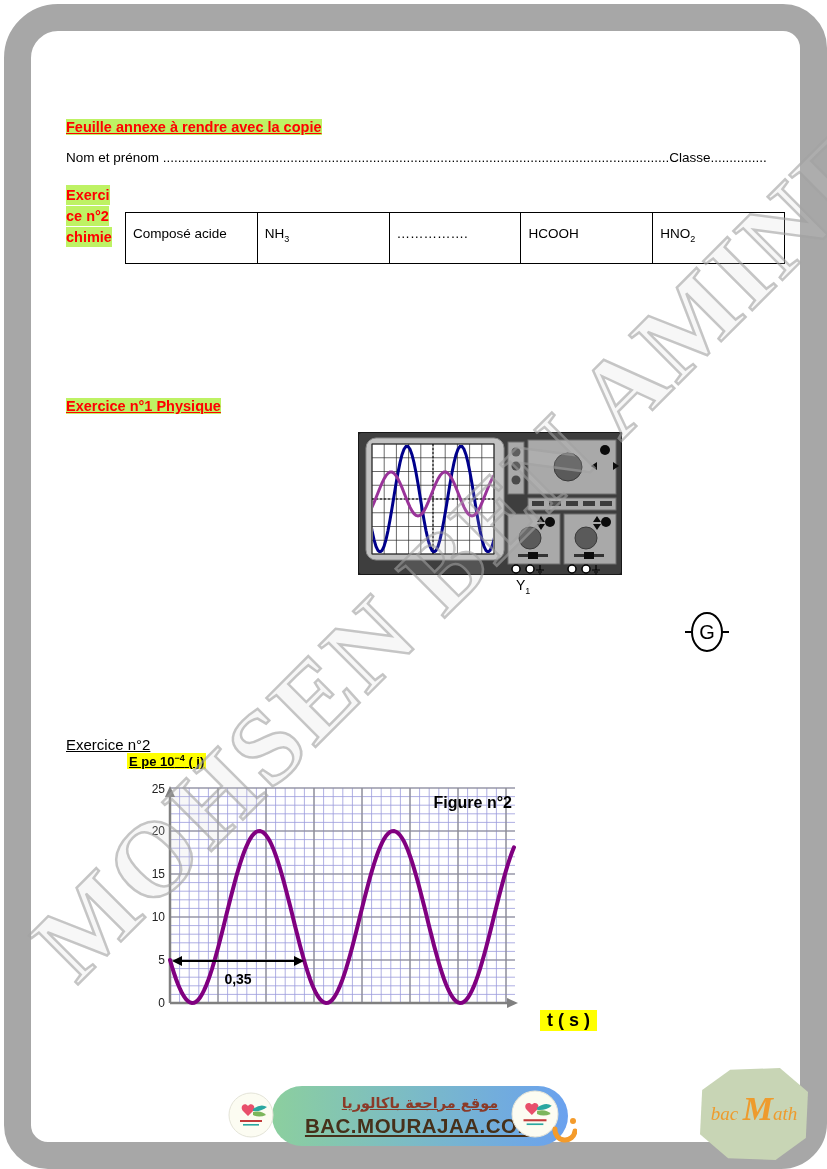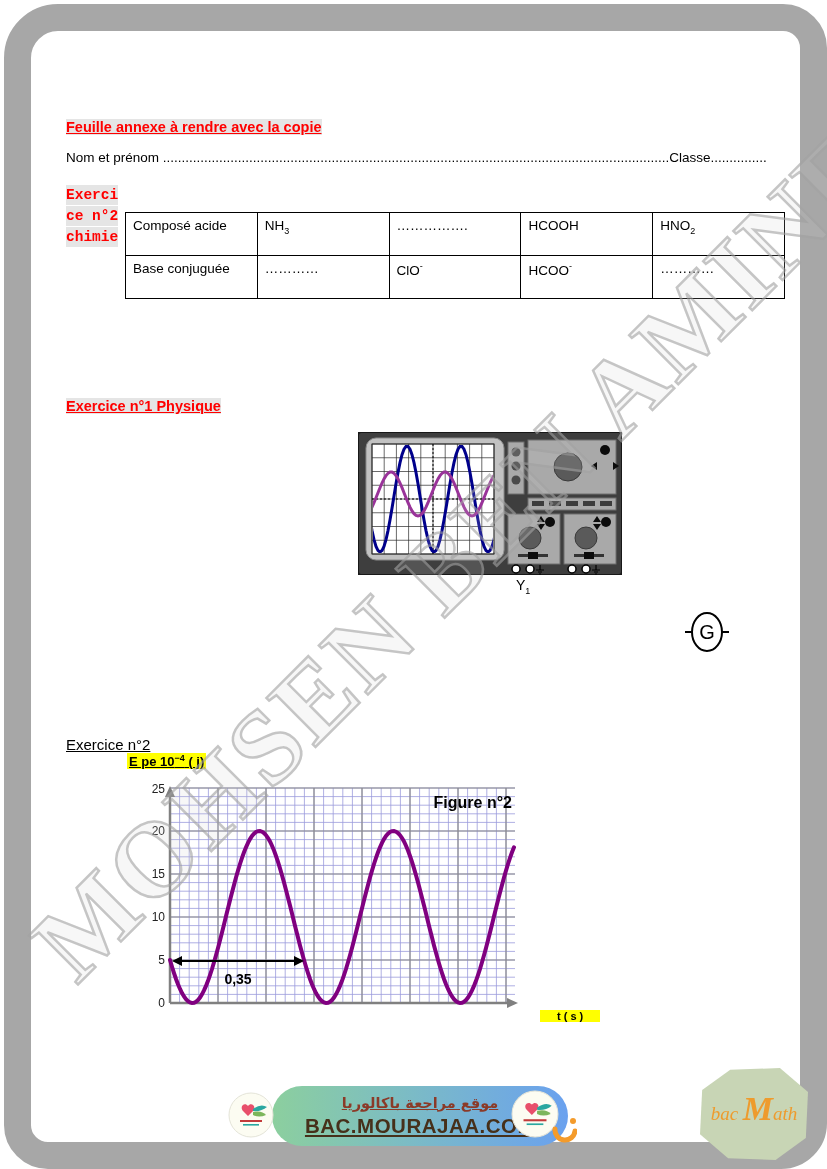--- a/index.html
+++ b/index.html
@@ -7,61 +7,61 @@
     width:827px;height:1169px;position:relative;overflow:hidden;
     background:#ffffff;font-family:"Liberation Sans",sans-serif;color:#000;
   }
   .frame{
     position:absolute;left:4px;top:4px;width:823px;height:1165px;
     box-sizing:border-box;border:27px solid #a7a7a7;border-radius:54px 44px 46px 44px;
     pointer-events:none;z-index:1;
   }
   .abs{position:absolute;}
   
-  .hl-yellow{background:#e5e5e5;}
+  .hl-yellow{background:#bef264;}
   .red-head{
     color:#ff0000;font-weight:bold;text-decoration:underline;
     font-size:14.5px;line-height:20px;
   }
   .title{left:66px;top:117px;z-index:2;}
   .name-line{
     left:66px;top:150px;width:700px;font-size:13.5px;white-space:nowrap;
     overflow:hidden;z-index:2;
   }
-  .ex2chim{left:66px;top:185px;z-index:2;width:60px;font-family:Liberation Mono, monospace;}
+  .ex2chim{left:66px;top:185px;z-index:2;width:60px;}
   .ex2chim span{display:inline-block;margin-bottom:1px;}
   
   table.chem{
     position:absolute;left:125px;top:212px;width:660px;z-index:2;
     border-collapse:collapse;table-layout:fixed;font-size:13.5px;
   }
   table.chem td{
     border:1px solid #000;height:35px;vertical-align:top;
-    padding:5px 4px 2px 7px;
+    padding:13px 4px 2px 7px;
   }
   table.chem sub{font-size:9px;}
   table.chem sup{font-size:9px;}
   .ex1-head{left:66px;top:396px;z-index:2;}
   .black-head{
     font-weight:normal;text-decoration:underline;font-size:15px;color:#000;z-index:2;
   }
   .ex2-head{left:66px;top:736px;}
   .epe-label{
     left:127px;top:753px;z-index:3;font-weight:bold;font-size:13px;
     background:#ffff00;padding:0 2px;text-decoration:underline;
   }
   .epe-label sup{font-size:9px;}
   .scope{left:358px;top:432px;z-index:2;}
   .y1-label{left:516px;top:577px;font-size:14px;z-index:2;}
   .y1-label sub{font-size:9px;}
   .gen{left:683px;top:608px;z-index:2;}
   .graph{left:148px;top:782px;z-index:2;}
   .t-label{
     left:540px;top:1010px;z-index:3;background:#ffff00;font-weight:bold;
-    font-size:11px;padding:0 17px;
+    font-size:18px;padding:0 7px;
   }
   
   .watermark{
     left:52px;top:900px;z-index:4;pointer-events:none;
     transform:rotate(-45deg);transform-origin:0 50%;
     font-family:"Liberation Serif",serif;font-weight:bold;font-size:106px;
     letter-spacing:3px;white-space:nowrap;
     color:rgba(205,205,205,0.25);-webkit-text-stroke:2.5px #a3a3a3;opacity:.62;
   }
   
@@ -113,27 +113,20 @@
 </div>
 
 <table class="chem">
   <tbody id="chem-tbody">
       <tr>
         <td>Composé acide</td>
         <td>NH<sub>3</sub></td>
         <td>…………….</td>
         <td>HCOOH</td>
         <td>HNO<sub>2</sub></td>
-      </tr>
-      <tr>
-        <td>Base conjuguée</td>
-        <td>…………</td>
-        <td>ClO<sup>-</sup></td>
-        <td>HCOO<sup>-</sup></td>
-        <td>…………</td>
       </tr>
     </tbody>
 </table>
 
 <div class="abs ex1-head">
   <span class="hl-yellow red-head">Exercice n°1 Physique</span>
 </div>
 
 <div class="abs scope">
   <svg width="264" height="143" viewBox="0 0 264 143">

